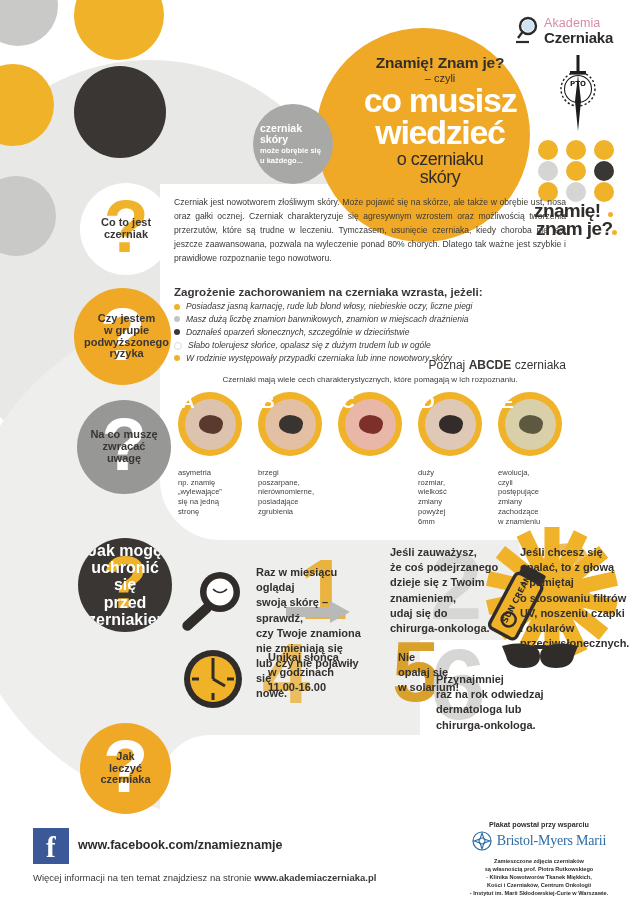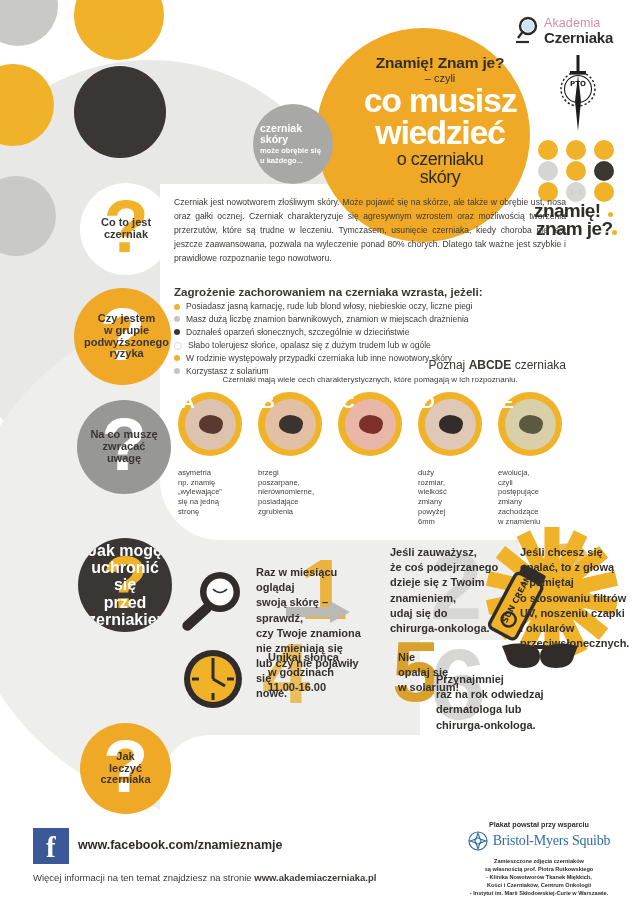--- a/index.html
+++ b/index.html
@@ -62,21 +62,21 @@
   .q3 .qmark{color:#ffffff;} .q3 .qlabel{color:#3a3634;font-size:11px;}
   .q4{left:78px;top:538px;width:94px;height:94px;background:#3a3634;}
   .q4 .qmark{color:#efb229;} .q4 .qlabel{color:#ffffff;font-size:16px;}
   .q5{left:80px;top:723px;width:91px;height:91px;background:#efa927;}
   .q5 .qmark{color:#ffffff;} .q5 .qlabel{color:#3a3634;font-size:11px;}
 
   
   .intro{position:absolute;left:174px;top:196px;width:392px;font-size:8.6px;line-height:1.62;
          text-align:justify;color:#3c3936;}
   .risk-head{position:absolute;left:174px;top:285px;width:400px;font-size:11.6px;font-weight:bold;color:#3a3634;}
-  .risk-list{position:absolute;left:174px;top:301px;width:400px;}
+  .risk-list{position:absolute;left:174px;top:301px;width:400px;font-style:italic;}
   .risk-row{display:flex;align-items:flex-start;margin-bottom:2.3px;}
   .bullet{width:6px;height:6px;border-radius:50%;margin-right:6px;margin-top:2.5px;flex:0 0 auto;}
   .b-y{background:#efb229;} .b-g{background:#c4c4c2;} .b-k{background:#3a3634;}
   .b-w{background:#fff;border:1px solid #dcdcda;}
   .risk-txt{font-size:8.5px;line-height:1.25;color:#3c3936;}
 
   .abcde-head{position:absolute;left:174px;top:358px;width:392px;text-align:right;font-size:12px;color:#3a3634;}
   .abcde-sub{position:absolute;left:174px;top:375px;width:392px;text-align:center;font-size:8px;color:#3c3936;}
 
   
@@ -233,24 +233,20 @@
         <div class="bullet b-k"></div>
         <div class="risk-txt">Doznałeś oparzeń słonecznych, szczególnie w dzieciństwie</div>
       </div>
       <div class="risk-row">
         <div class="bullet b-w"></div>
         <div class="risk-txt">Słabo tolerujesz słońce, opalasz się z dużym trudem lub w ogóle</div>
       </div>
       <div class="risk-row">
         <div class="bullet b-y"></div>
         <div class="risk-txt">W rodzinie występowały przypadki czerniaka lub inne nowotwory skóry</div>
-      </div>
-      <div class="risk-row">
-        <div class="bullet b-g"></div>
-        <div class="risk-txt">Korzystasz z solarium</div>
       </div>
     </div>
 
   <div class="abcde-head">
     <span>Poznaj </span><b>ABCDE</b><span> czerniaka</span>
   </div>
   <div class="abcde-sub">Czerniaki mają wiele cech charakterystycznych, które pomagają w ich rozpoznaniu.</div>
   <div class="abcde-row" id="abcde-row">
       <div class="ab-item" style="left: 0px;">
         <div class="ab-disc">
@@ -378,18 +374,18 @@
   </div>
 
   <div class="bms">
     <div class="bms-head">Plakat powstał przy wsparciu</div>
     <div class="bms-row">
       <svg width="20" height="20" viewBox="0 0 20 20">
         <circle cx="10" cy="10" r="9" fill="none" stroke="#2e6da4" stroke-width="1.2"></circle>
         <path d="M10 2 L12 8 L18 10 L12 12 L10 18 L8 12 L2 10 L8 8 Z" fill="none" stroke="#2e6da4" stroke-width="1.1"></path>
         <circle cx="10" cy="10" r="3" fill="none" stroke="#2e6da4" stroke-width="1.1"></circle>
       </svg>
-      <span class="bms-name" style="margin-left:5px;">Bristol-Myers Squibb</span>
+      <span class="bms-name" style="margin-left:5px;">Bristol-Myers Marii</span>
     </div>
     <div class="credit" id="credit">Zamieszczone zdjęcia czerniaków<br>są własnością prof. Piotra Rutkowskiego<br>- Klinika Nowotworów Tkanek Miękkich,<br>Kości i Czerniaków, Centrum Onkologii<br>- Instytut im. Marii Skłodowskiej-Curie w Warszawie.</div>
   </div>
 
 </div>
 
 </body></html>

